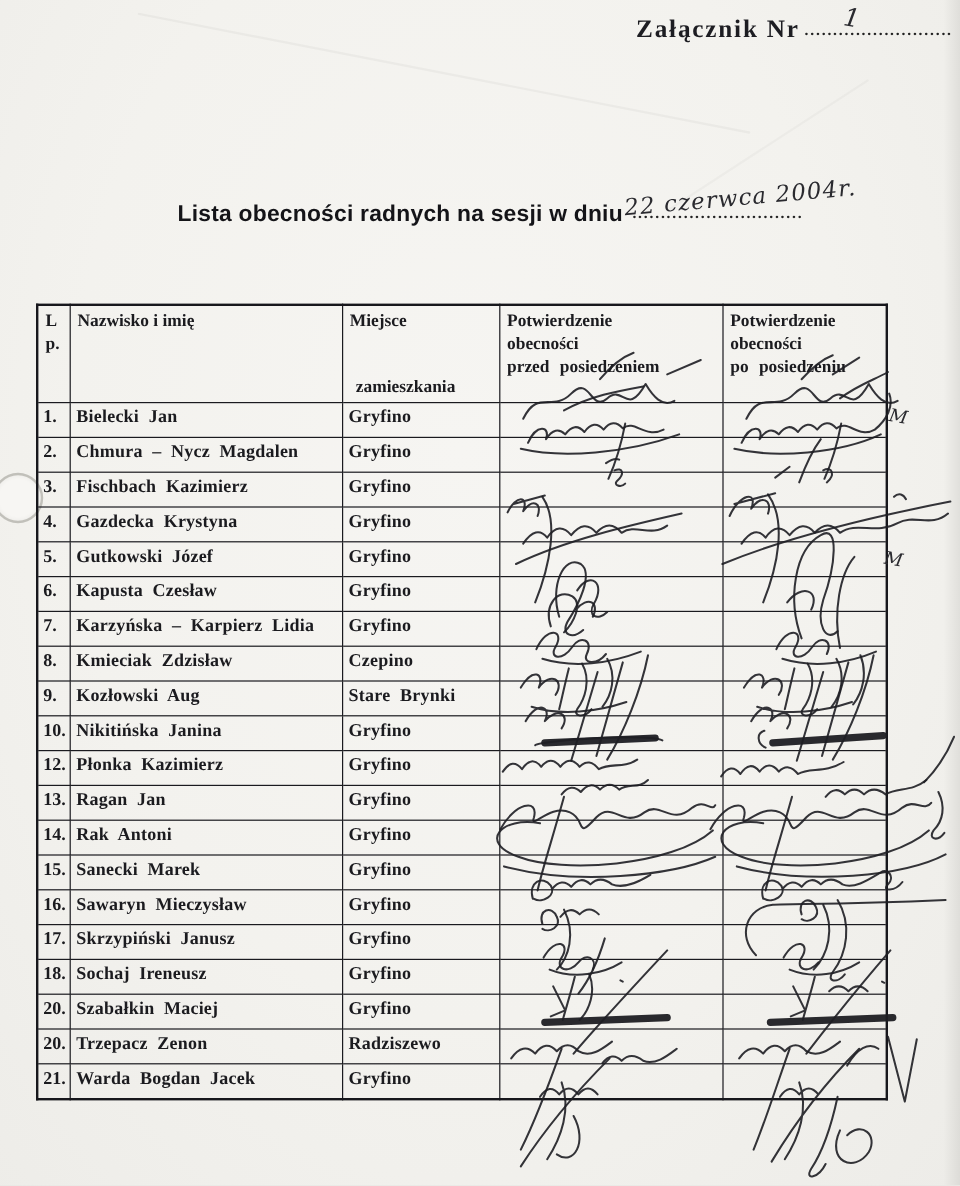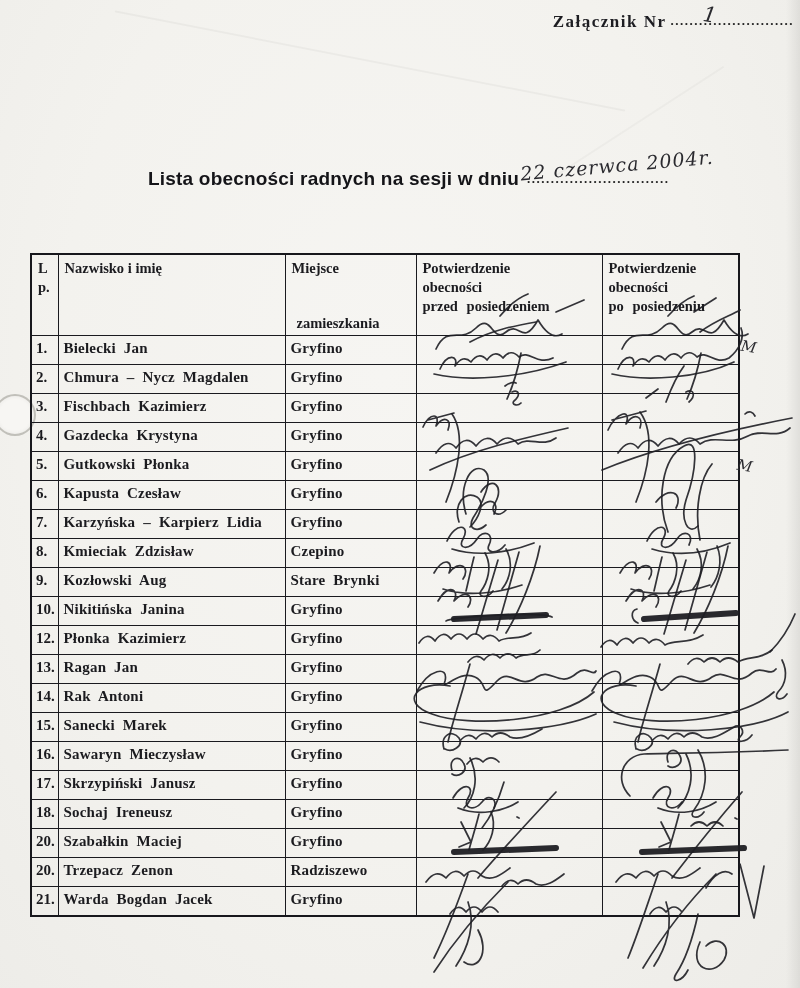--- a/index.html
+++ b/index.html
@@ -11,21 +11,21 @@
   .edge-shade{position:absolute;top:0;right:0;width:14px;height:988px;
     background:linear-gradient(to right, rgba(0,0,0,0), rgba(0,0,0,0.07));}
   .crease{position:absolute;background:rgba(0,0,0,0.035);height:2px;border-radius:2px;}
   .crease1{top:60px;left:110px;width:520px;transform:rotate(11deg);}
   .crease2{top:120px;left:540px;width:200px;transform:rotate(-33deg);background:rgba(0,0,0,0.028);}
   .hole-punch{position:absolute;left:-6px;top:394px;width:38px;height:38px;border-radius:50%;
     background:#f7f6f3;border:2px solid rgba(150,148,138,0.55);box-shadow:inset 0 0 4px rgba(0,0,0,0.06);}
 
   
   .attachment{position:absolute;top:12px;right:6px;white-space:nowrap;}
-  .att-label{font-weight:bold;font-size:17px;letter-spacing:1.5px;color:#1d1d22;}
+  .att-label{font-weight:bold;font-size:21px;letter-spacing:1.5px;color:#1d1d22;}
   .att-dots{font-size:13px;font-weight:bold;letter-spacing:1.5px;color:#222;vertical-align:2px;}
   .handwriting{font-family:"DejaVu Serif", serif;font-style:italic;color:#2a2a2f;}
   .att-number{position:absolute;right:78px;top:-9px;font-size:21px;transform:rotate(9deg);}
 
   
   .title-block{position:absolute;top:168px;left:148px;white-space:nowrap;}
   .title-text{font-family:"Liberation Sans", sans-serif;font-weight:bold;font-size:19px;letter-spacing:0.2px;color:#141418;}
   .title-dots{font-size:13px;font-weight:bold;letter-spacing:1.5px;color:#222;vertical-align:2px;margin-left:4px;}
   .title-date{position:absolute;left:372px;top:-14px;font-size:19px;letter-spacing:1px;transform:rotate(-5deg);}
 
@@ -124,21 +124,21 @@
     </tr>
         <tr>
       <td class="cell-lp">4.</td>
       <td class="cell-name">Gazdecka Krystyna</td>
       <td class="cell-res">Gryfino</td>
       <td></td>
       <td></td>
     </tr>
         <tr>
       <td class="cell-lp">5.</td>
-      <td class="cell-name">Gutkowski Płonka</td>
+      <td class="cell-name">Gutkowski Józef</td>
       <td class="cell-res">Gryfino</td>
       <td></td>
       <td></td>
     </tr>
         <tr>
       <td class="cell-lp">6.</td>
       <td class="cell-name">Kapusta Czesław</td>
       <td class="cell-res">Gryfino</td>
       <td></td>
       <td></td>

